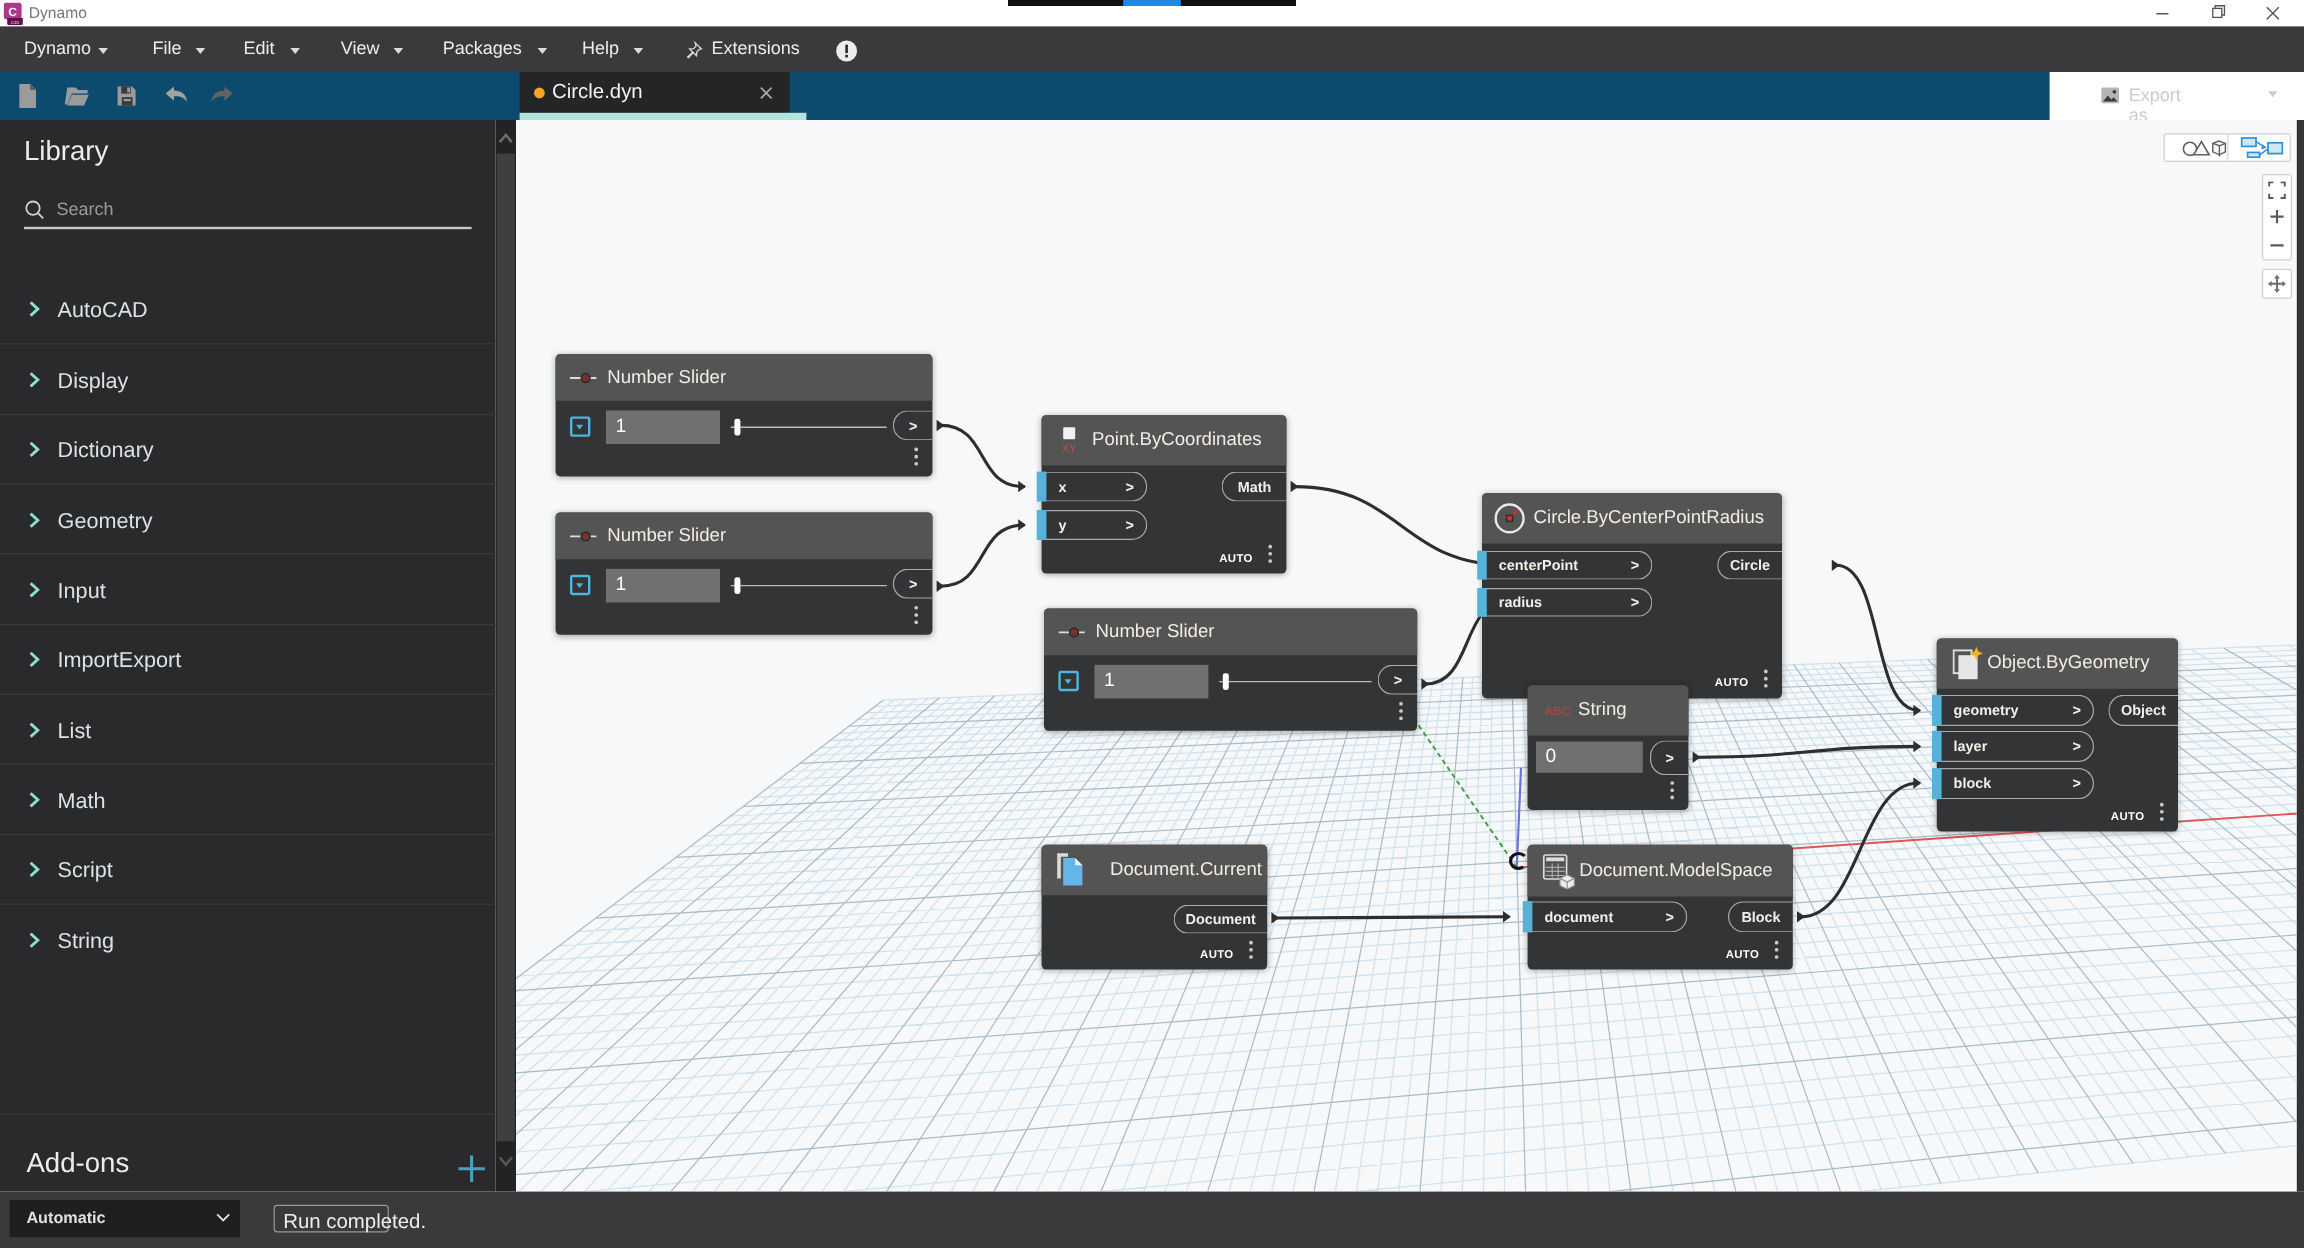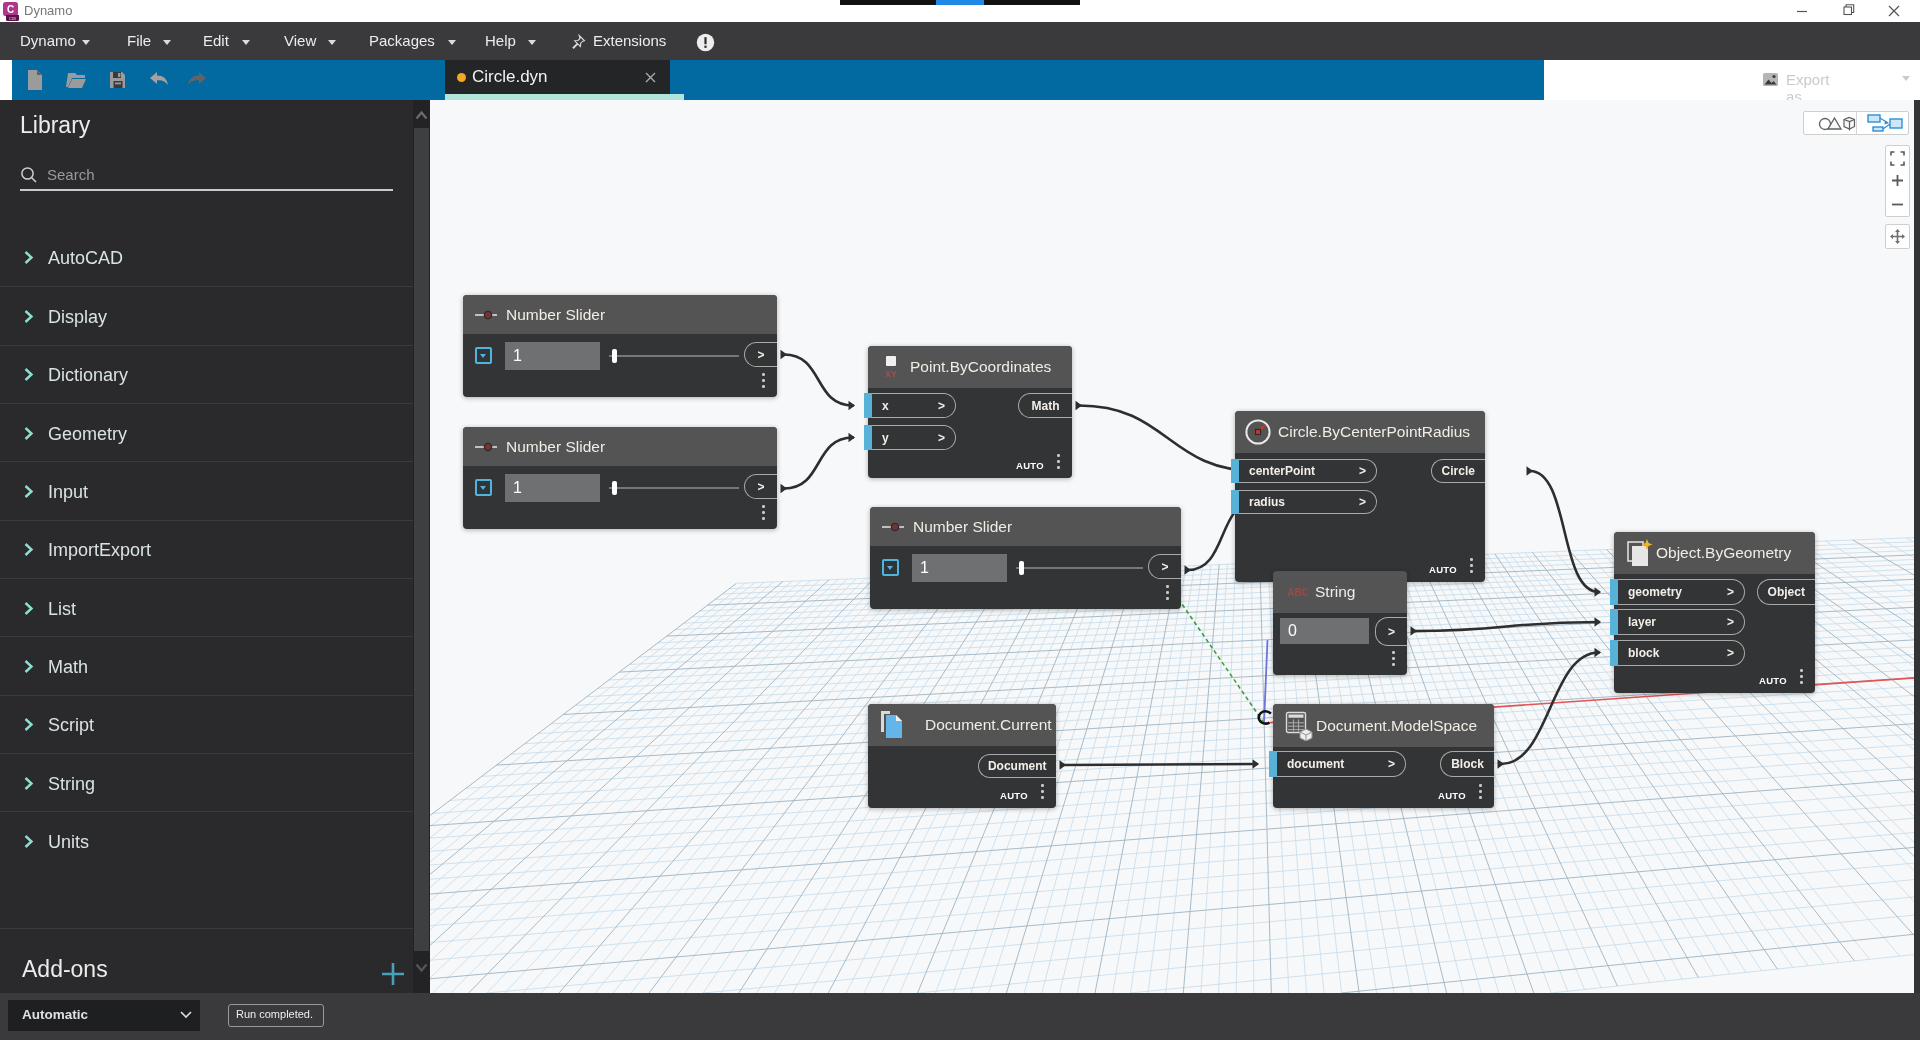--- a/index.html
+++ b/index.html
@@ -1,19 +1,19 @@
 <!DOCTYPE html>
 <html><head><meta charset="utf-8"><style>
 *{margin:0;padding:0;box-sizing:border-box}
 html,body{width:1920px;height:1040px;overflow:hidden;background:#fff;
  font-family:"Liberation Sans",sans-serif;-webkit-font-smoothing:antialiased}
 .abs{position:absolute}
 #titlebar{position:absolute;left:0;top:0;width:1920px;height:22px;background:#fff}
 #menubar{position:absolute;left:0;top:22px;width:1920px;height:38px;background:#3a3a3c}
-#toolrow{position:absolute;left:12px;top:60px;width:1532px;height:40px;background:#0369a1}
+#toolrow{position:absolute;left:0;top:60px;width:1708px;height:40px;background:#0c4a6e}
 .mitem{position:absolute;top:0;height:38px;line-height:38px;color:#ececec;font-size:15px}
 .caret{position:absolute;top:18px;width:0;height:0;border-left:4.5px solid transparent;
  border-right:4.5px solid transparent;border-top:5px solid #dcdcdc}
 #tab{position:absolute;left:433px;top:0;width:225px;height:34px;background:#232527}
 #tabstrip{position:absolute;left:433px;top:34px;width:239px;height:6px;background:#b2e5d9}
 #library{position:absolute;left:0;top:100px;width:413px;height:893px;background:#2a2a2c;color:#e8e8e8}
 #libsb{position:absolute;left:413px;top:100px;width:17px;height:893px;background:#232325}
 .librow{position:relative;height:58.33px;border-top:1px solid #3a3a3c;font-size:18px;color:#d9e3e3}
 .librow .chev{position:absolute;left:24px;top:50%;margin-top:-6px}
 .librow .lbl{position:absolute;left:48px;top:50%;margin-top:-9px}
@@ -173,26 +173,20 @@
           <path d="M1.5 1l6 5.5-6 5.5" fill="none" stroke="#8ce0d0" stroke-width="2.4"></path>
         </svg>
         <span class="lbl">Script</span>
       </div>
       <div class="librow">
         <svg class="chev" width="10" height="13" viewBox="0 0 10 13">
           <path d="M1.5 1l6 5.5-6 5.5" fill="none" stroke="#8ce0d0" stroke-width="2.4"></path>
         </svg>
         <span class="lbl">String</span>
       </div>
-      <div class="librow">
-        <svg class="chev" width="10" height="13" viewBox="0 0 10 13">
-          <path d="M1.5 1l6 5.5-6 5.5" fill="none" stroke="#8ce0d0" stroke-width="2.4"></path>
-        </svg>
-        <span class="lbl">Units</span>
-      </div>
     </div>
     <div class="librow abs" style="left:0;top:828px;width:413px;height:65px"></div>
     <div class="abs" style="left:22px;top:856px;font-size:23px;color:#ececec">Add-ons</div>
     <svg class="abs" style="left:381px;top:862px" width="24" height="24" viewBox="0 0 24 24">
       <path d="M12 1v22M1 12h22" stroke="#47a0bd" stroke-width="2.6"></path>
     </svg>
   </div>
 <div id="libsb">
     <svg class="abs" style="left:2px;top:10px" width="13" height="10" viewBox="0 0 13 10">
       <path d="M1.5 8.5l5-6 5 6" fill="none" stroke="#6c6c6c" stroke-width="2.2"></path>
@@ -454,14 +448,14 @@
   </div>
 <div id="rstrip"></div>
 <div id="bottombar">
     <div class="abs" style="left:8px;top:7px;width:192px;height:31px;background:#1e1f21">
       <div class="abs" style="left:14px;top:7px;font-size:13.5px;font-weight:700;color:#e0e0e0">Automatic</div>
       <svg class="abs" style="left:172px;top:11px" width="12" height="8" viewBox="0 0 12 8">
         <path d="M1 1l5 5 5-5" fill="none" stroke="#e0e0e0" stroke-width="1.6"></path>
       </svg>
     </div>
     <div class="abs" style="left:228px;top:11px;width:96px;height:23px;border:1px solid #98989a;border-radius:3px">
-      <div class="abs" style="left:7px;top:3px;font-size:11px;color:#ededed;white-space:nowrap">Run completed.</div>
+      <div class="abs" style="left:7px;top:3px;font-size:17px;color:#ededed;white-space:nowrap">Run completed.</div>
     </div>
   </div>
 </body></html>

